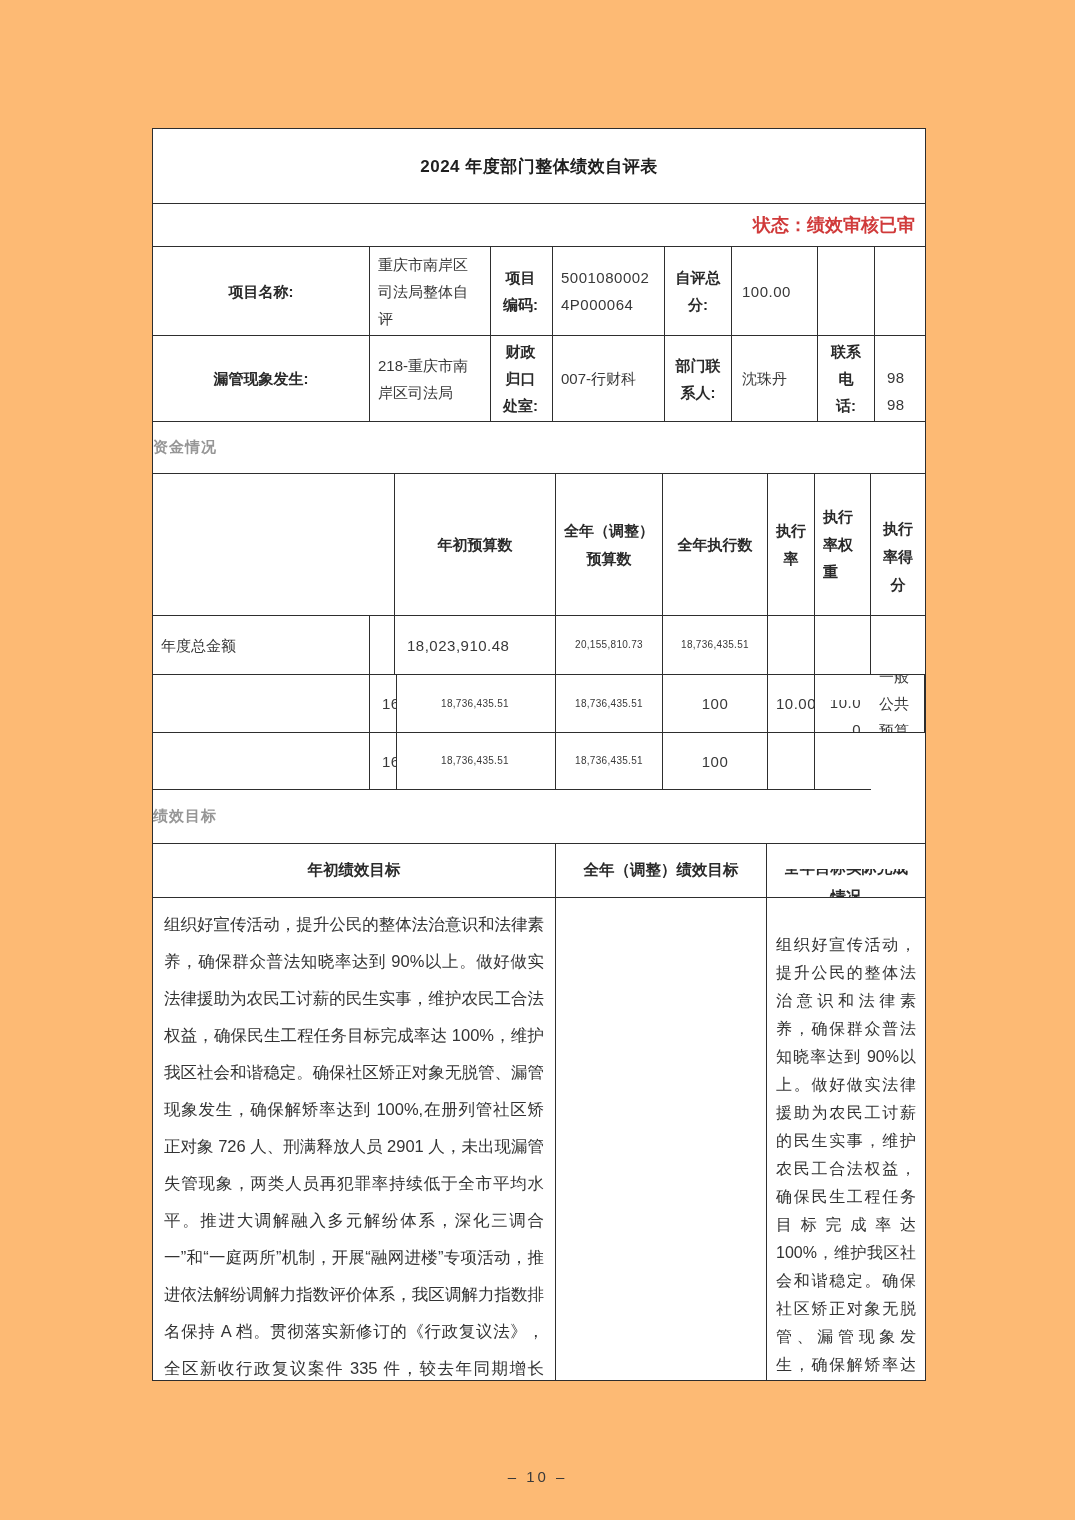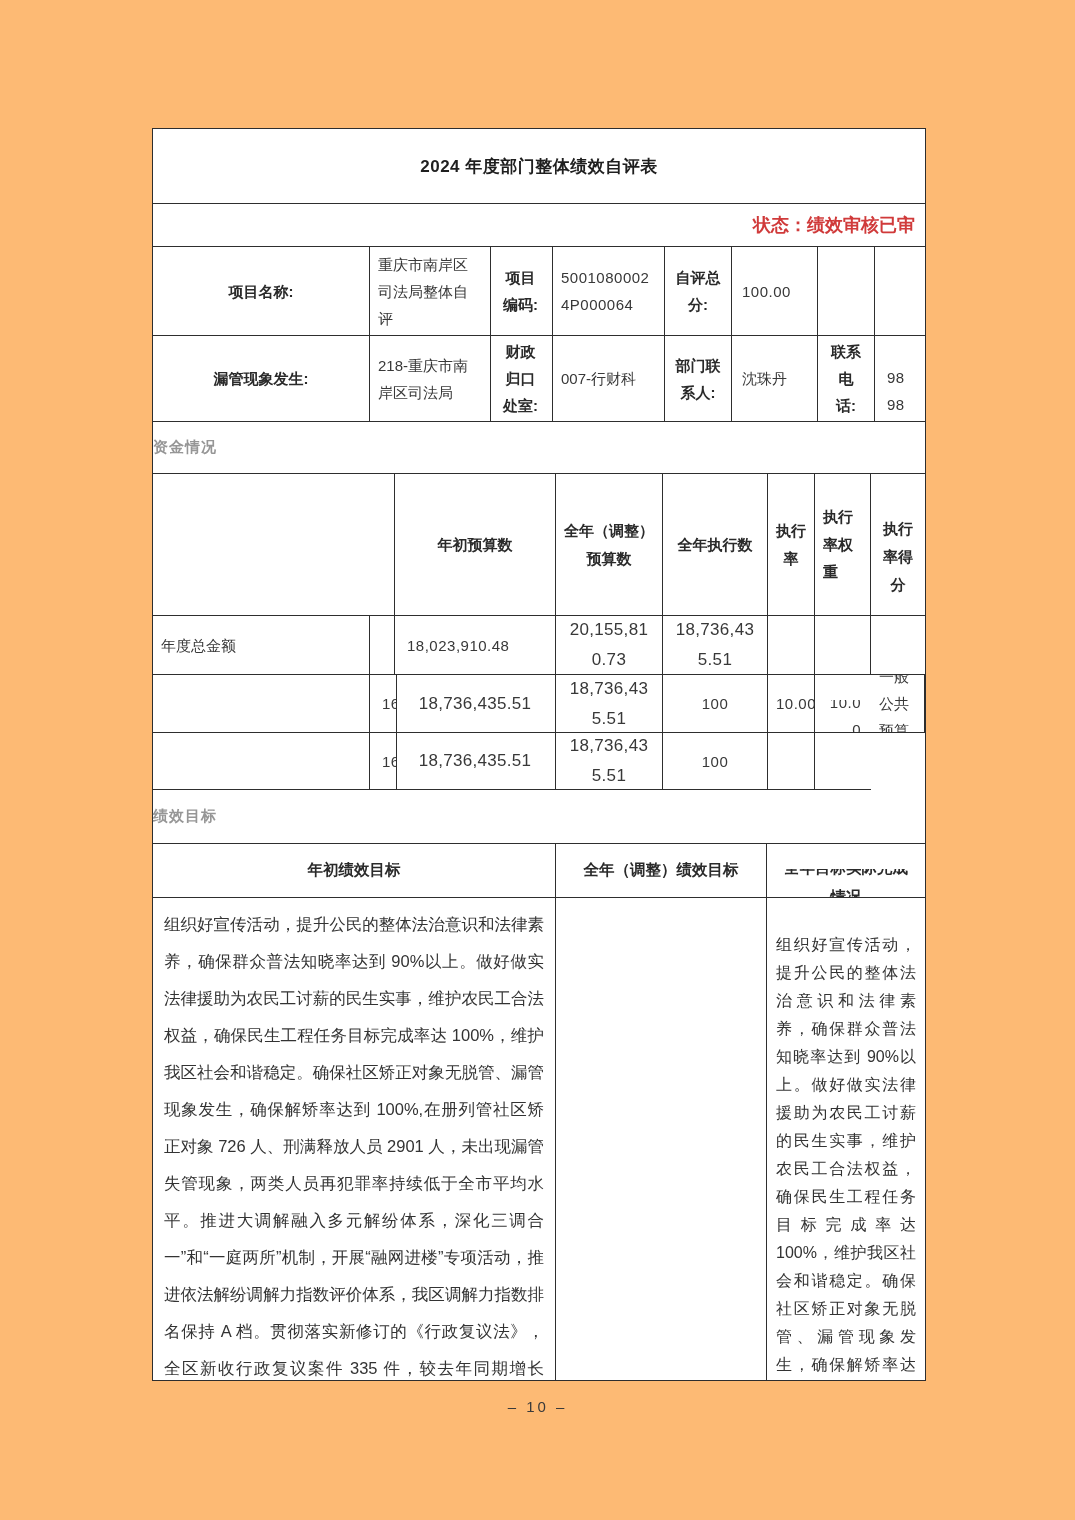--- a/index.html
+++ b/index.html
@@ -32,30 +32,30 @@
   .no-bb{border-bottom:none;}
   .bold{font-weight:bold;color:#2a2a2a;}
   .a-c{text-align:center;justify-content:center;}
   .a-l{text-align:left;justify-content:flex-start;}
   .a-r{text-align:right;justify-content:flex-end;}
   .brk{word-break:break-all;}
   .pad10{padding-left:10px;padding-right:10px;}
   .pad12{padding-left:12px;padding-right:14px;}
   .pad14{padding-left:11px;padding-right:11px;}
   .num{font-size:15px;letter-spacing:0.5px;}
-  .fund-num{font-size:17px;letter-spacing:0.3px;line-height:1.75;}
+  .fund-num{font-size:10px;letter-spacing:0.3px;line-height:1.75;}
   .hdr{font-weight:bold;color:#2a2a2a;line-height:1.85;}
   .w1{width:17px;margin:0 auto;word-break:break-all;text-align:center;}
   .w2{width:34px;margin:0 auto;word-break:break-all;text-align:left;}
   .goal-head{font-size:15.5px;}
   .goal-body{align-items:flex-start;text-align:justify;}
   .goal-initial{font-size:16.5px;line-height:37px;padding:8px 11px;color:#333;}
   .goal-actual{font-size:16px;line-height:28px;padding:8px 9px;color:#333;}
   .footer{
-    position:absolute;left:0;top:1398px;width:1075px;text-align:center;
+    position:absolute;left:0;top:1468px;width:1075px;text-align:center;
     font-size:15px;color:#3a3a3a;letter-spacing:3px;
   }
 </style>
 </head>
 <body>
 
 <div class="page">
   <div class="doc-table">
 
     <div class="trow title-row">

